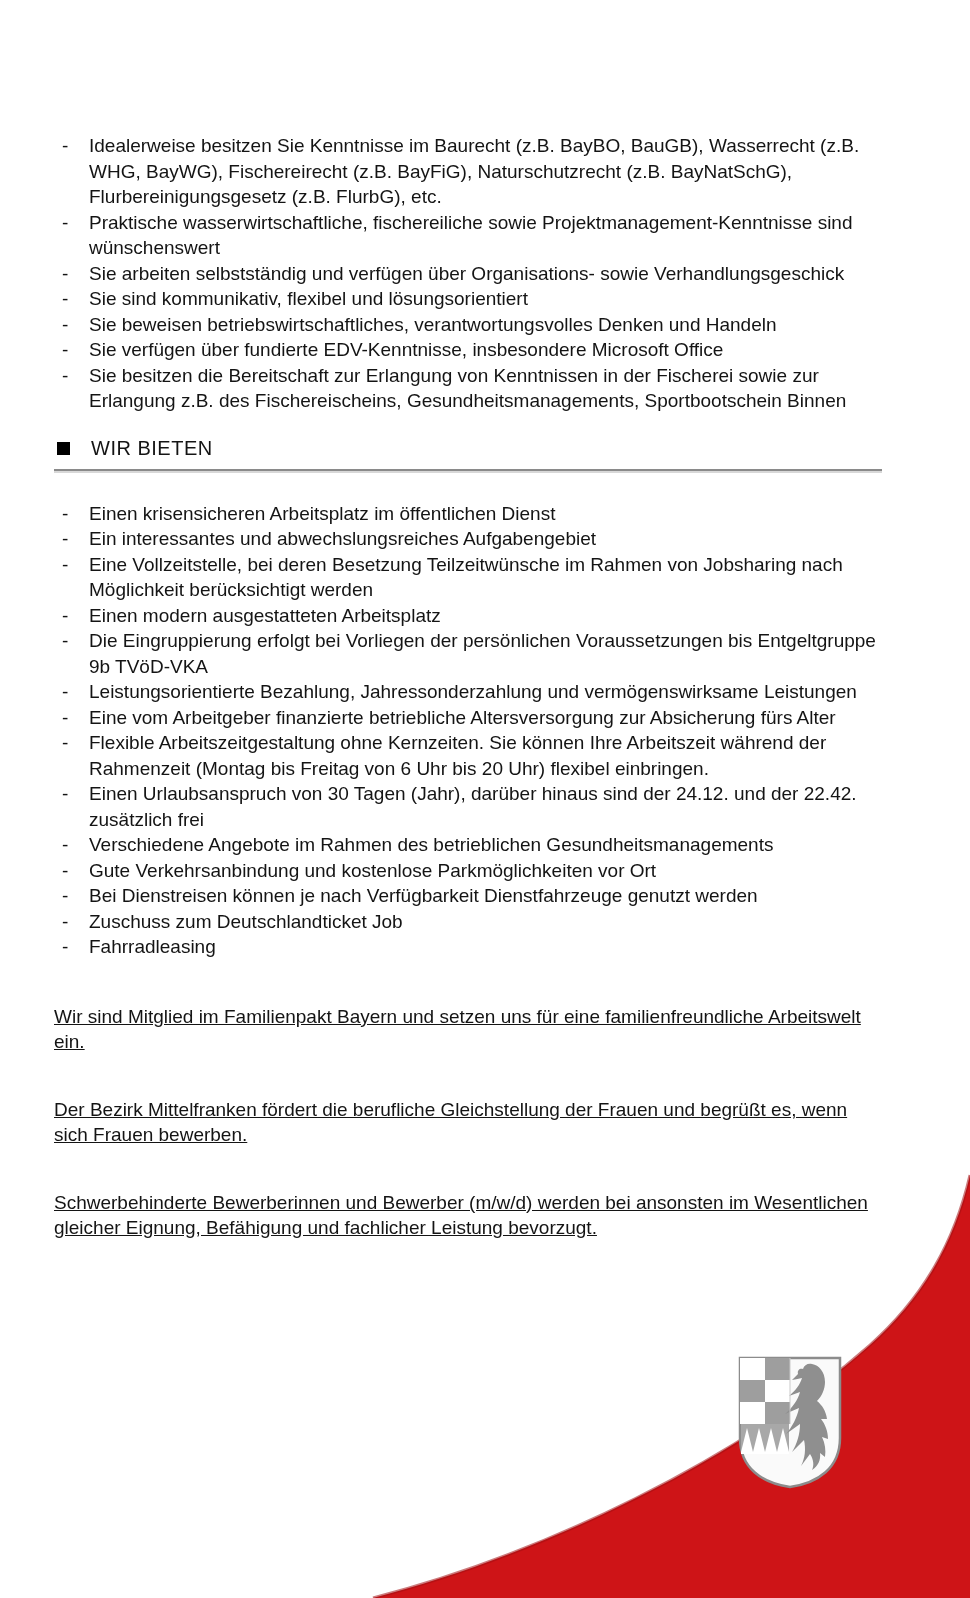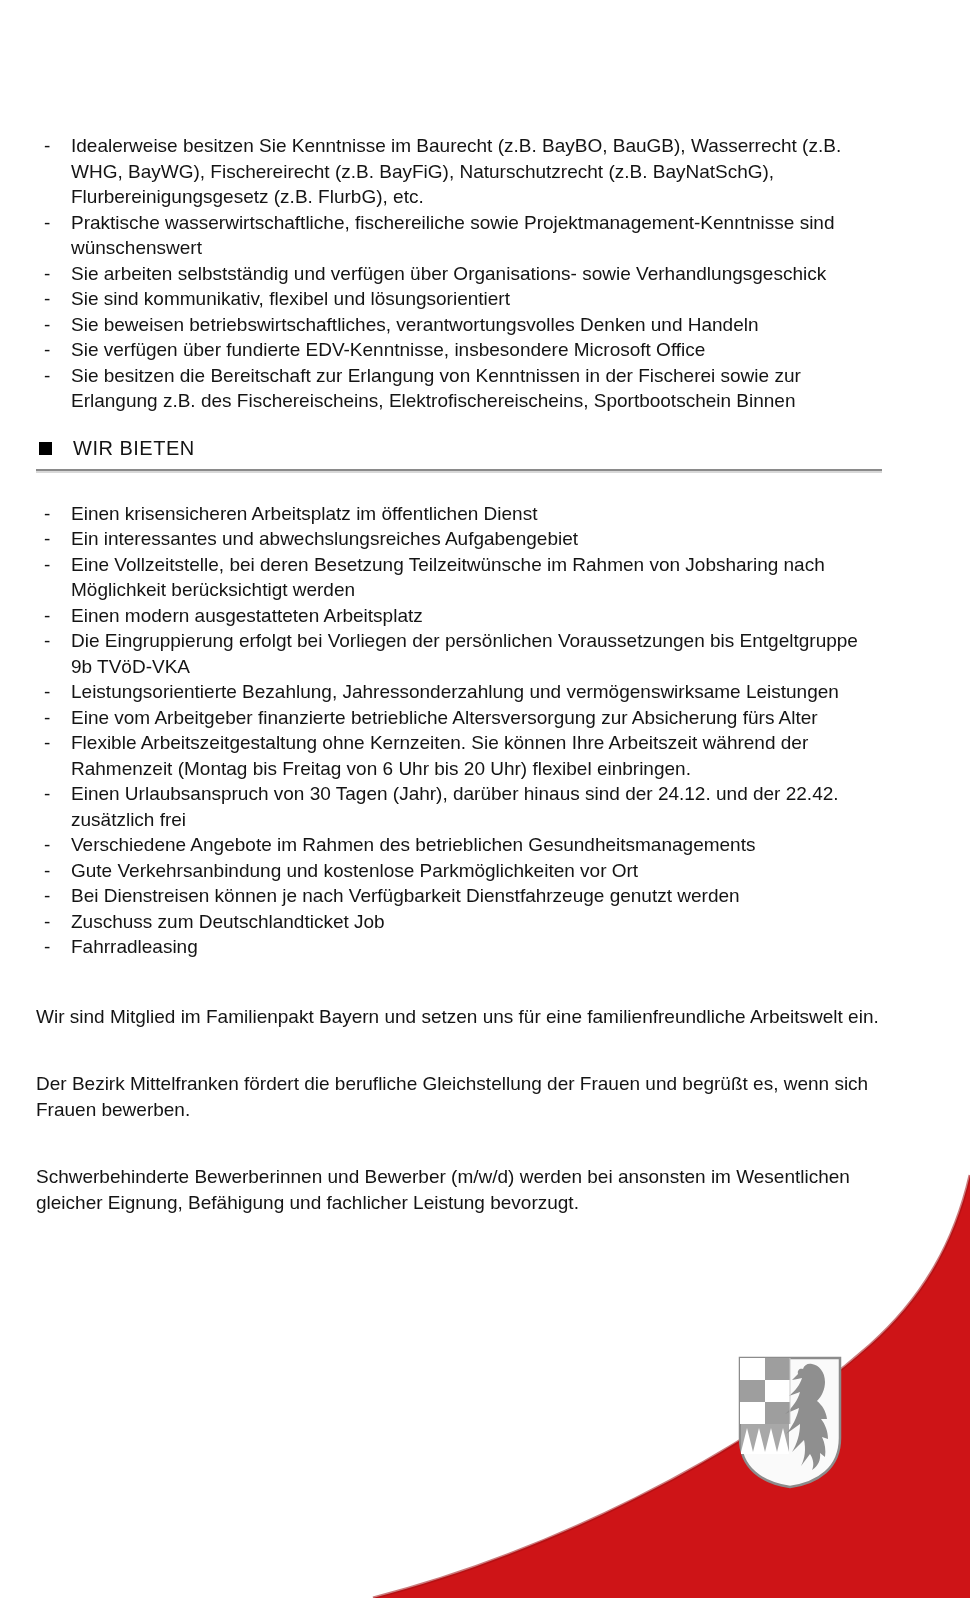--- a/index.html
+++ b/index.html
@@ -7,54 +7,54 @@
     position:relative;
     width:970px;height:1598px;
     overflow:hidden;
     background:#ffffff;
     font-family:"Liberation Sans", sans-serif;
     color:#141414;
   }
   .content{
     position:relative;
     z-index:2;
-    padding:133px 88px 0 36px;
+    padding:133px 88px 0 54px;
     font-size:19px;
     line-height:25.5px;
   }
   ul.dashlist{list-style:none;margin:0;padding:0;}
   ul.dashlist li{position:relative;padding-left:35px;}
   ul.dashlist li::before{content:"-";position:absolute;left:8px;top:0;}
   .section-head{display:flex;align-items:center;margin-top:22px;height:26px;}
   .sq-bullet{width:13px;height:13px;background:#000;margin:0 21px 0 3px;flex:0 0 auto;}
   .section-title{font-size:20px;letter-spacing:0.5px;}
   .section-rule{height:2px;background:#8a8a8a;box-shadow:0 2px 0 #d8d8d8;margin-top:7px;}
   ul.benefits{margin-top:30px;}
-  .para{margin:42px 0 0 0;}
+  .para{margin:42px 0 0 0;text-decoration:underline;}
   .para.first{margin-top:44px;}
   .bottom-deco{
     position:absolute;left:0;top:1160px;width:970px;height:438px;
     z-index:1;pointer-events:none;
   }
 </style>
 </head>
 <body>
 
 <div class="page">
 
   <div class="content">
 
     <ul class="dashlist">
         <li>Idealerweise besitzen Sie Kenntnisse im Baurecht (z.B. BayBO, BauGB), Wasserrecht (z.B. WHG, BayWG), Fischereirecht (z.B. BayFiG), Naturschutzrecht (z.B. BayNatSchG), Flurbereinigungsgesetz (z.B. FlurbG), etc.</li>
         <li>Praktische wasserwirtschaftliche, fischereiliche sowie Projektmanagement-Kenntnisse sind wünschenswert</li>
         <li>Sie arbeiten selbstständig und verfügen über Organisations- sowie Verhandlungsgeschick</li>
         <li>Sie sind kommunikativ, flexibel und lösungsorientiert</li>
         <li>Sie beweisen betriebswirtschaftliches, verantwortungsvolles Denken und Handeln</li>
         <li>Sie verfügen über fundierte EDV-Kenntnisse, insbesondere Microsoft Office</li>
-        <li>Sie besitzen die Bereitschaft zur Erlangung von Kenntnissen in der Fischerei sowie zur Erlangung z.B. des Fischereischeins, Elektrofischereischeins, Sportbootschein Binnen</li>
+        <li>Sie besitzen die Bereitschaft zur Erlangung von Kenntnissen in der Fischerei sowie zur Erlangung z.B. des Fischereischeins, Gesundheitsmanagements, Sportbootschein Binnen</li>
       </ul>
 
     <div class="section-head">
       <span class="sq-bullet"></span>
       <span class="section-title">WIR BIETEN</span>
     </div>
     <div class="section-rule"></div>
 
     <ul class="dashlist benefits">
         <li>Einen krisensicheren Arbeitsplatz im öffentlichen Dienst</li>

